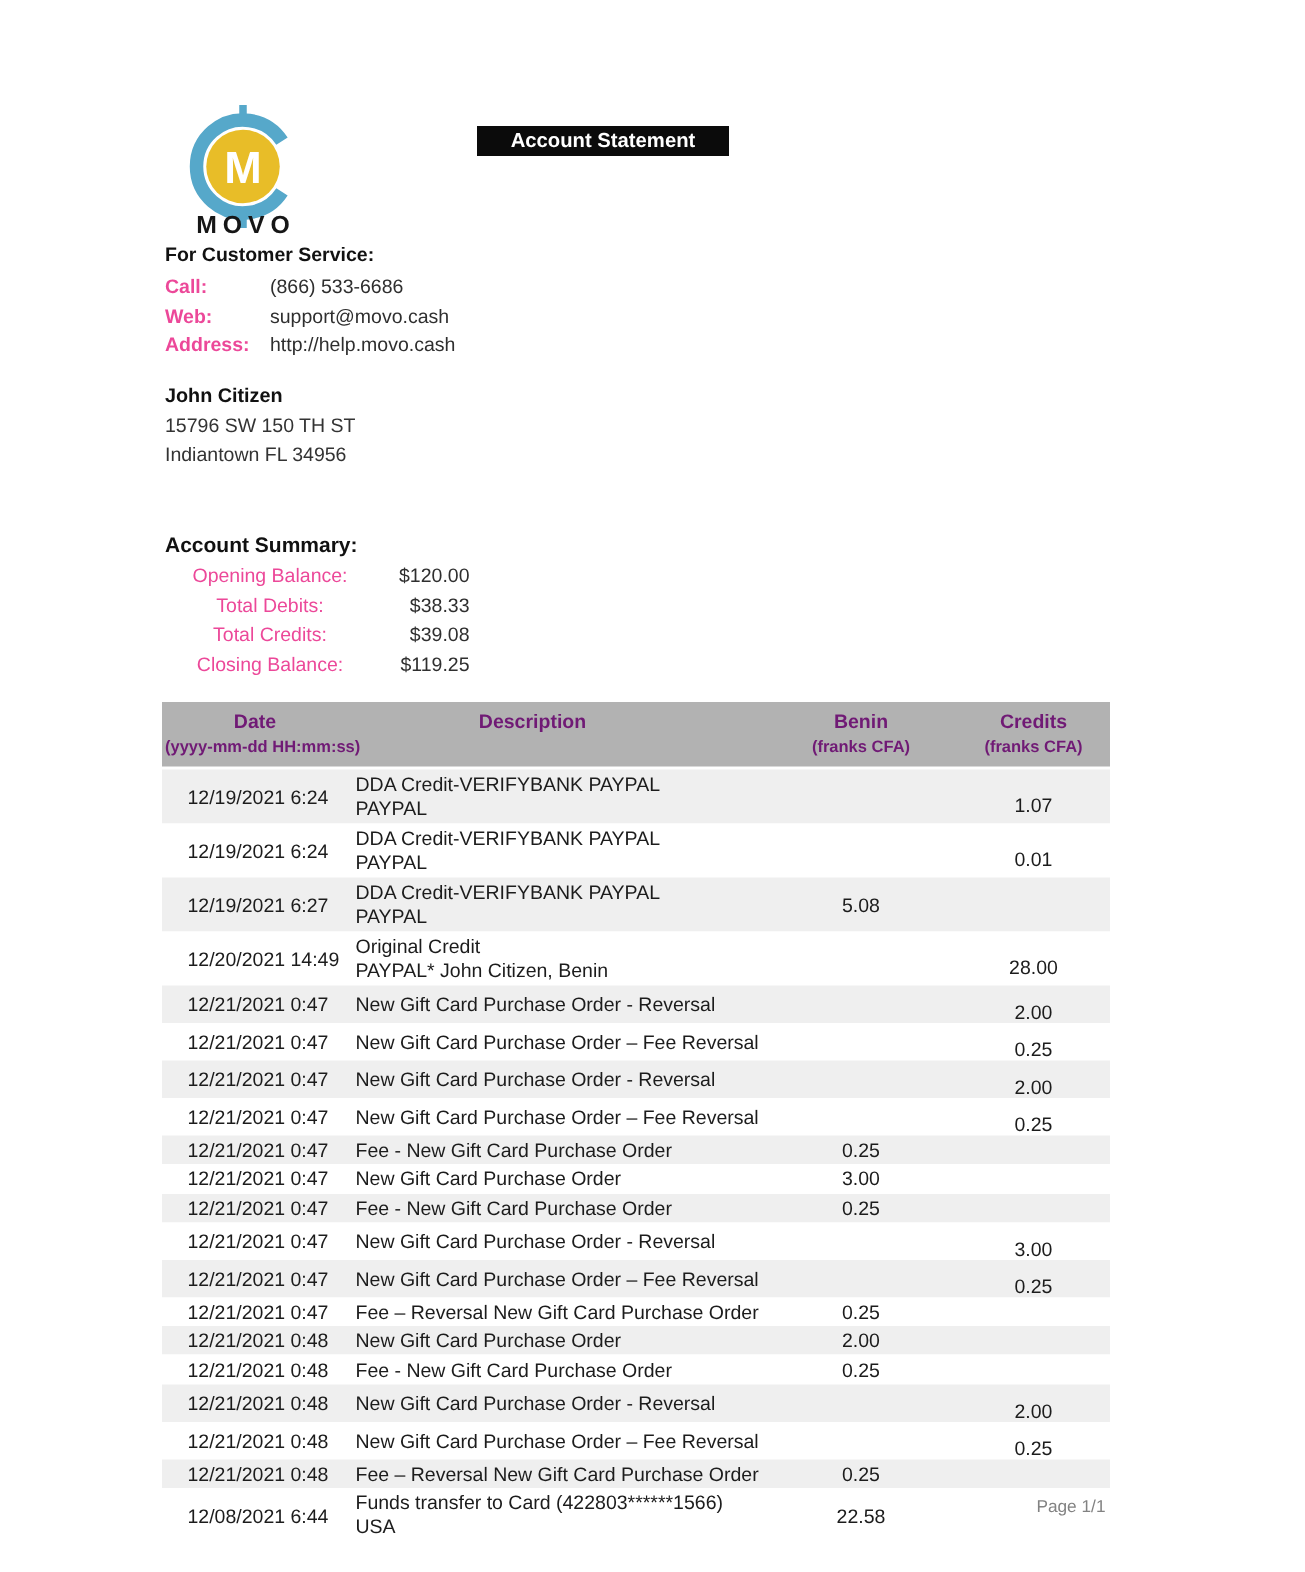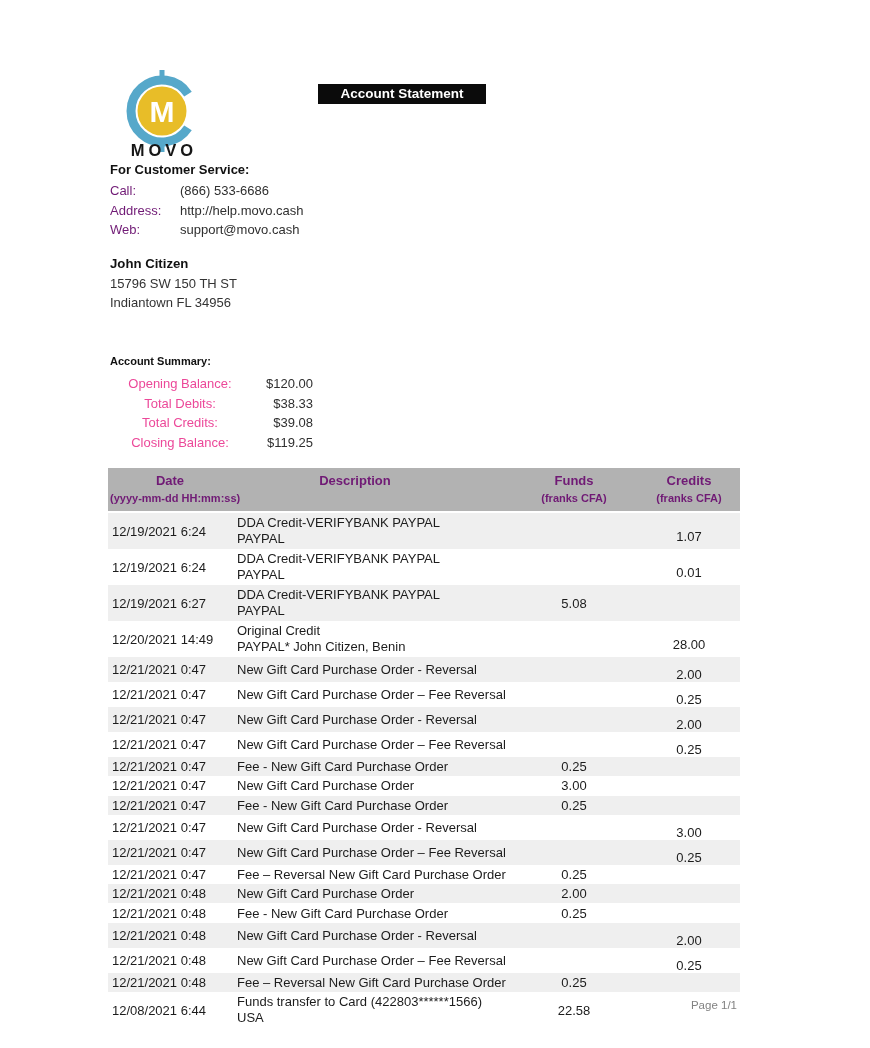--- a/index.html
+++ b/index.html
@@ -21,33 +21,33 @@
   .banner {
     position:absolute; left:318px; top:84px; width:168px; height:20px;
     background:#0b0b0b; color:#ffffff; font-size:13.5px; font-weight:700;
     text-align:center; line-height:20px;
   }
 
   
   .cs-heading { position:absolute; left:110px; top:162px; font-size:13px; font-weight:700; color:#111; }
   .cs-rows { position:absolute; left:110px; top:181px; width:260px; }
   .cs-row { display:flex; height:19.5px; align-items:center; font-size:13px; }
-  .cs-label { width:70px; font-weight:400; color:#701a75; }
+  .cs-label { width:70px; font-weight:700; color:#ec4899; }
   .cs-value { color:#2f2f2f; }
 
   
   .holder { position:absolute; left:110px; top:256px; }
   .holder-name { font-size:13.2px; font-weight:700; color:#111; height:19.5px; }
   .holder-line { font-size:13px; color:#333; height:19.5px; }
   .acct-info { position:absolute; left:525px; top:256px; }
   .acct-label { font-size:13px; font-weight:700; color:#111; height:19.5px; }
   .acct-value { font-size:13px; color:#2f2f2f; height:19.5px; }
 
   
-  .sum-heading { position:absolute; left:110px; top:355px; font-size:11px; font-weight:700; color:#111; }
+  .sum-heading { position:absolute; left:110px; top:355px; font-size:14px; font-weight:700; color:#111; }
   .sum-rows { position:absolute; left:110px; top:374px; width:203px; }
   .sum-row { display:flex; height:19.6px; align-items:center; font-size:13px; }
   .sum-label { width:140px; color:#ec4899;text-align:center; }
   .sum-value { flex:1; text-align:right; color:#2f2f2f; }
 
   
   .txn-table { position:absolute; left:108px; top:468px; width:632px; }
   .txn-head {
     display:flex; background:#b2b2b2; height:43px; margin-bottom:2px;
     color:#701a75; padding-top:4px;
@@ -59,21 +59,21 @@
   .col-debit  { width:128px; }
   .col-credit { width:102px; }
   .head-desc .hcell-main { padding-right:32px; }
   .head-date .hcell-sub  { text-align:left; padding-left:2px; white-space:nowrap; }
 
   .txn-row { display:flex; min-height:19.3px; }
   .txn-row.stripe { background:#efefef; }
   .txn-row.plain  { background:#ffffff; }
   .txn-row.tall { min-height:36px; }
   .cell { font-size:13px; color:#1c1c1c; }
-  .cell-date { width:124px; display:flex; align-items:center; padding-left:4px; white-space:nowrap; }
+  .cell-date { width:124px; display:flex; align-items:center; padding-left:17px; white-space:nowrap; }
   .cell-desc { width:278px; display:flex; align-items:center; padding-left:5px;
                line-height:16px; white-space:pre-line; }
   .txn-row:not(.tall) .cell-desc { line-height:19px; }
   .cell-debit  { width:128px; display:flex; align-items:center; justify-content:center; }
   .cell-credit { width:102px; display:flex; align-items:center; justify-content:center;margin-top:10px; }
 
   
   .page-footer {
     position:absolute; left:637px; top:999px; width:100px; text-align:right;
     font-size:11.5px; color:#828282;
@@ -95,26 +95,26 @@
 
   <div class="banner">Account Statement</div>
 
   <div class="cs-heading">For Customer Service:</div>
   <div class="cs-rows">
       <div class="cs-row">
     <span class="cs-label">Call:</span>
     <span class="cs-value">(866) 533-6686</span>
   </div>
       <div class="cs-row">
+    <span class="cs-label">Web:</span>
+    <span class="cs-value">support@movo.cash</span>
+  </div>
+      <div class="cs-row">
     <span class="cs-label">Address:</span>
     <span class="cs-value">http://help.movo.cash</span>
-  </div>
-      <div class="cs-row">
-    <span class="cs-label">Web:</span>
-    <span class="cs-value">support@movo.cash</span>
   </div>
     </div>
 
   <div class="holder">
     <div class="holder-name">John Citizen</div>
     <div class="holder-line">15796 SW 150 TH ST</div>
     <div class="holder-line">Indiantown FL 34956</div>
   </div>
 
 
@@ -141,21 +141,21 @@
   <div class="txn-table">
     <div class="txn-head">
       <div class="col-date head-date">
         <div class="hcell-main">Date</div>
         <div class="hcell-sub">(yyyy-mm-dd HH:mm:ss)</div>
       </div>
       <div class="col-desc head-desc">
         <div class="hcell-main">Description</div>
       </div>
       <div class="col-debit">
-        <div class="hcell-main">Funds</div>
+        <div class="hcell-main">Benin</div>
         <div class="hcell-sub">(franks CFA)</div>
       </div>
       <div class="col-credit">
         <div class="hcell-main">Credits</div>
         <div class="hcell-sub">(franks CFA)</div>
       </div>
     </div>
     <div>
         <div class="txn-row stripe tall">
     <div class="cell cell-date">12/19/2021 6:24</div>

